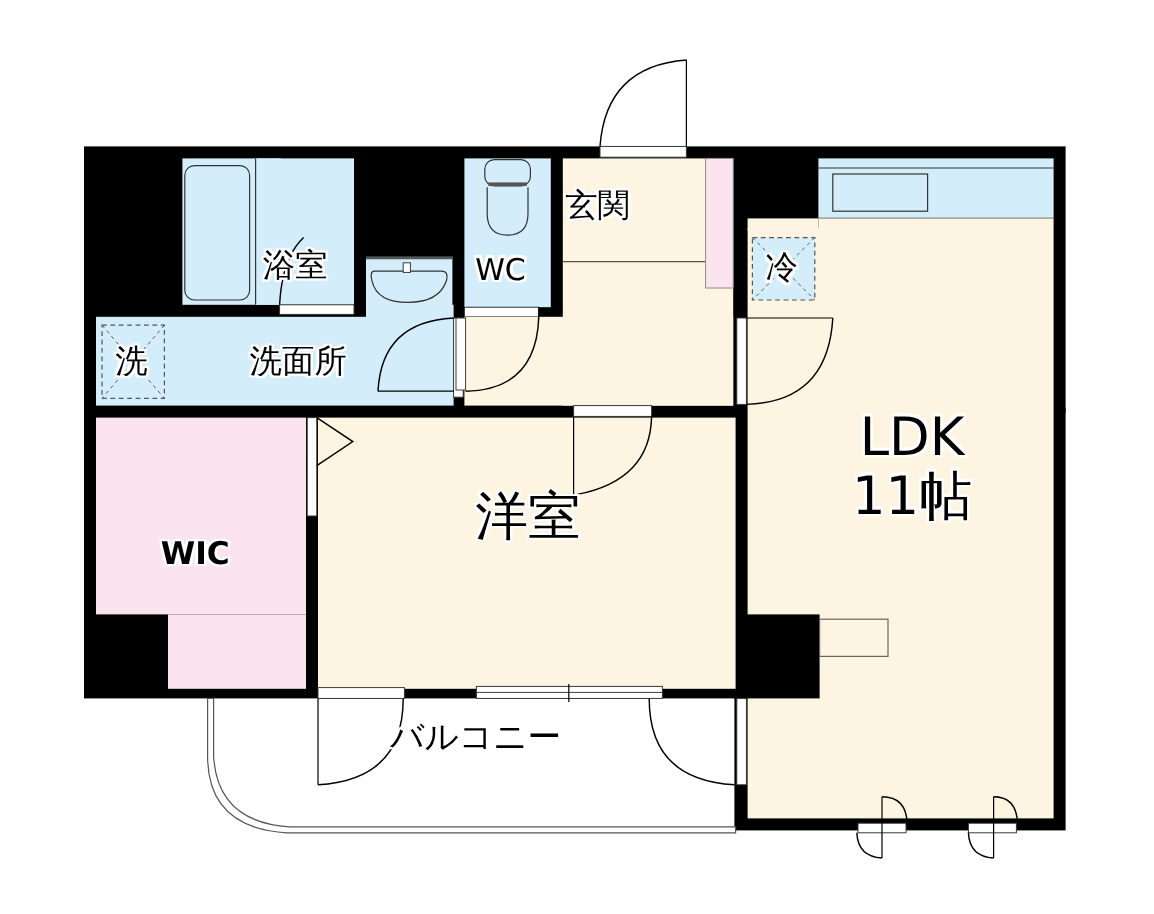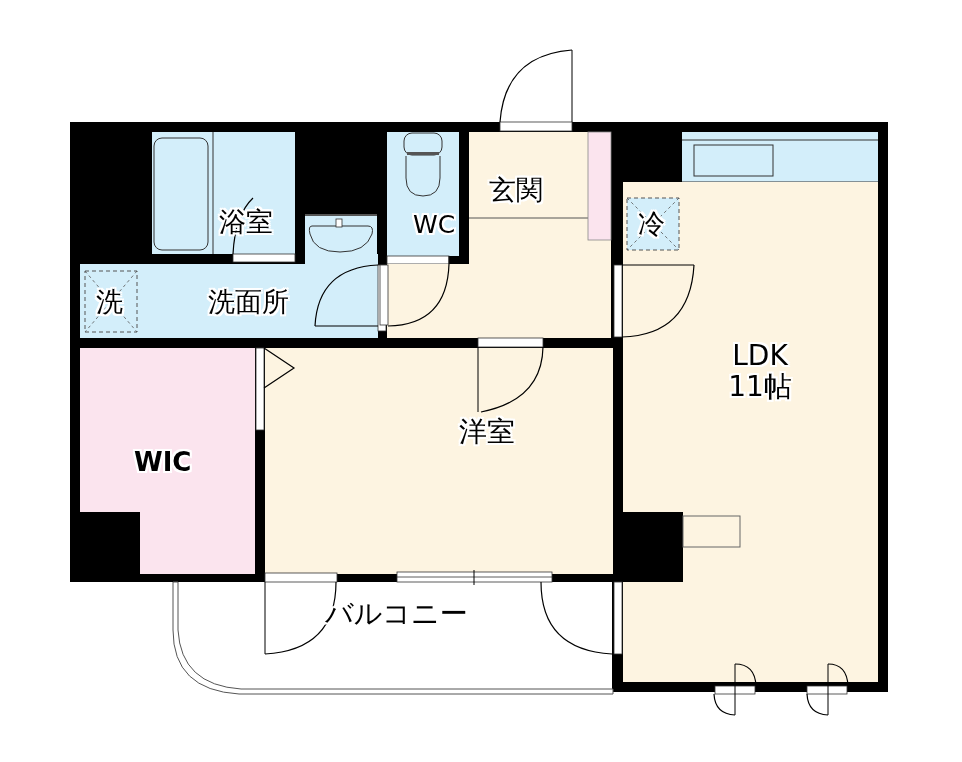--- a/index.html
+++ b/index.html
@@ -2,21 +2,21 @@
 <html><head>
 <meta charset="utf-8">
 <style>
   html, body { margin: 0; padding: 0; background: #ffffff; }
   body { width: 962px; height: 762px; position: relative; overflow: hidden; font-family: "DejaVu Sans", sans-serif; }
   #plan { position: absolute; left: 0; top: 0; width: 962px; height: 762px; }
   .lbl { position: absolute; color: #000; white-space: nowrap; text-align: center; line-height: 1;
          text-shadow: -2px -2px 0 #fff, 2px -2px 0 #fff, -2px 2px 0 #fff, 2px 2px 0 #fff, 0 2px 0 #fff, 0 -2px 0 #fff, 2px 0 0 #fff, -2px 0 0 #fff; }
   .sm { font-size: 27px; }
   .md { font-size: 28px; }
-  .lg { font-size: 28px; line-height: 1.12; }
+  .lg { font-size: 44px; line-height: 1.12; }
 </style>
 </head>
 <body>
 
 <svg id="plan" viewBox="0 0 962 762" xmlns="http://www.w3.org/2000/svg">
 
   <g>
     <rect x="70" y="122" width="818" height="222" fill="#000"></rect>
     <rect x="70" y="340" width="550" height="242" fill="#000"></rect>
     <rect x="612" y="340" width="276" height="352" fill="#000"></rect>
@@ -119,24 +119,24 @@
     <rect x="265" y="573" width="72" height="9" fill="#fff" stroke="#333" stroke-width="0.8"></rect>
     <line x1="265" y1="582" x2="265" y2="654" stroke="#000" stroke-width="1"></line>
     <path d="M336 582 Q336 650 265 654" fill="none" stroke="#000" stroke-width="1.2"></path>
     <path d="M541 582 Q541 650 612 654" fill="none" stroke="#000" stroke-width="1.2"></path>
   </g>
 </svg>
 
 <div class="lbl sm" style="left:219px;top:180px;margin-top:28px;">浴室</div>
 <div class="lbl sm" style="left:208px;top:288px;">洗面所</div>
 <div class="lbl sm" style="left:96px;top:288px;">洗</div>
-<div class="lbl sm" style="left:396px;top:212px;font-size:25px;margin-left:17px;">WC</div>
-<div class="lbl sm" style="left:489px;top:158px;margin-top:18px;">玄関</div>
+<div class="lbl sm" style="left:396px;top:212px;font-size:25px;">WC</div>
+<div class="lbl sm" style="left:471px;top:158px;">玄関</div>
 <div class="lbl sm" style="left:638px;top:210px;">冷</div>
 <div class="lbl lg" style="left:700px;top:340px;width:120px;">
   <div>LDK</div>
   <div>11帖</div>
 </div>
-<div class="lbl lg" style="left:365px;top:416px;width:150px;text-align:right;">
+<div class="lbl lg" style="left:365px;top:406px;width:150px;">
   <div>洋室</div>
 </div>
 <div class="lbl sm" style="left:134px;top:449px;font-size:26px;font-weight:bold;">WIC</div>
 <div class="lbl md" style="left:325px;top:600px;">バルコニー</div>
 
 </body></html>

